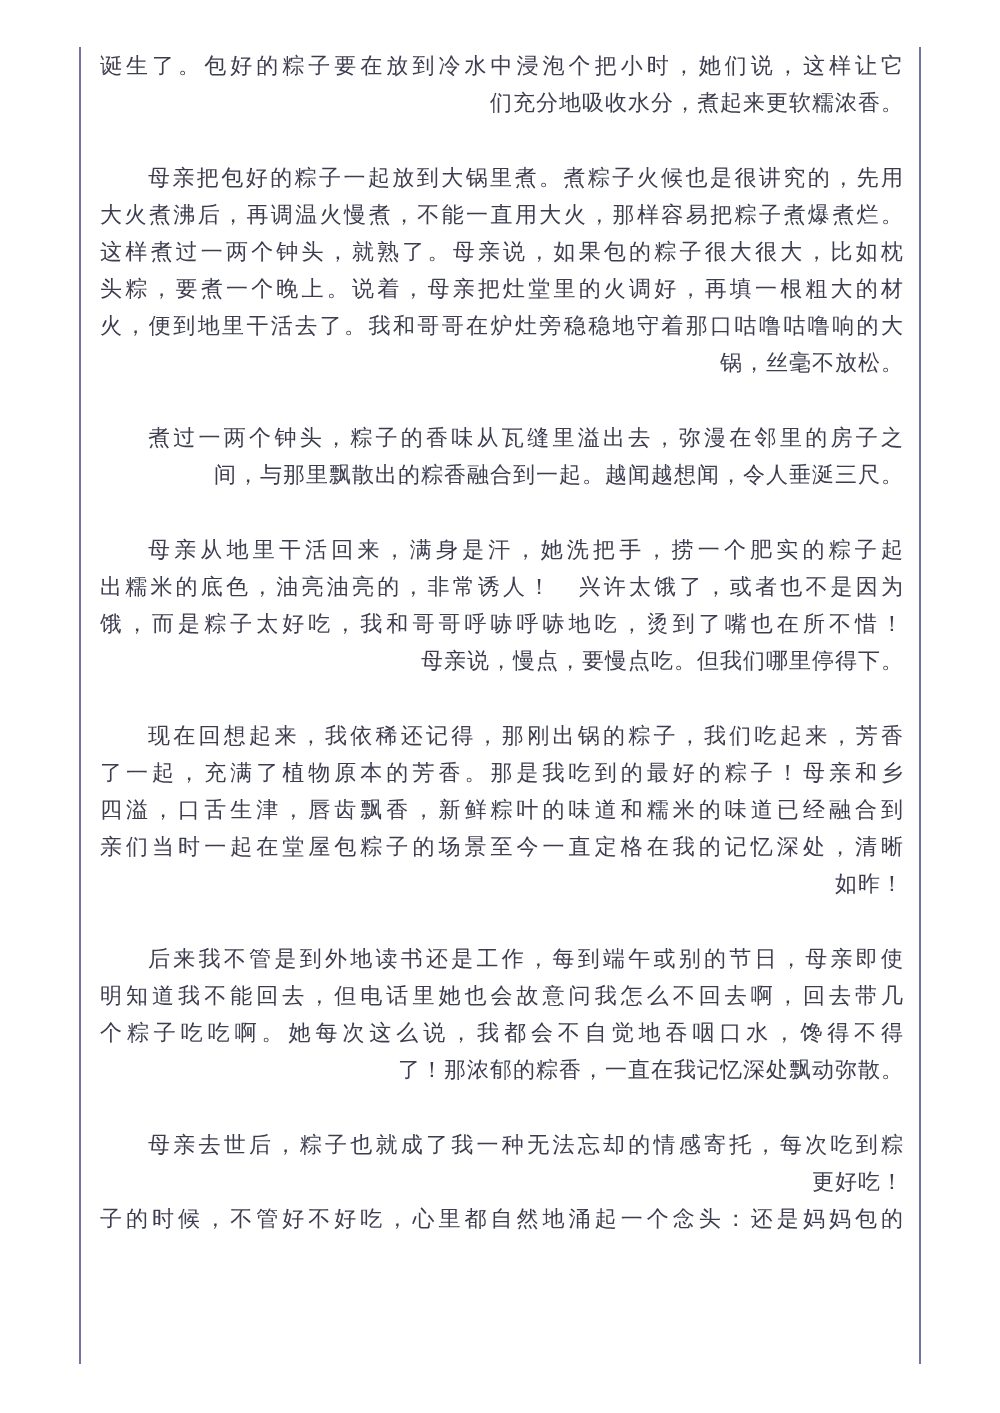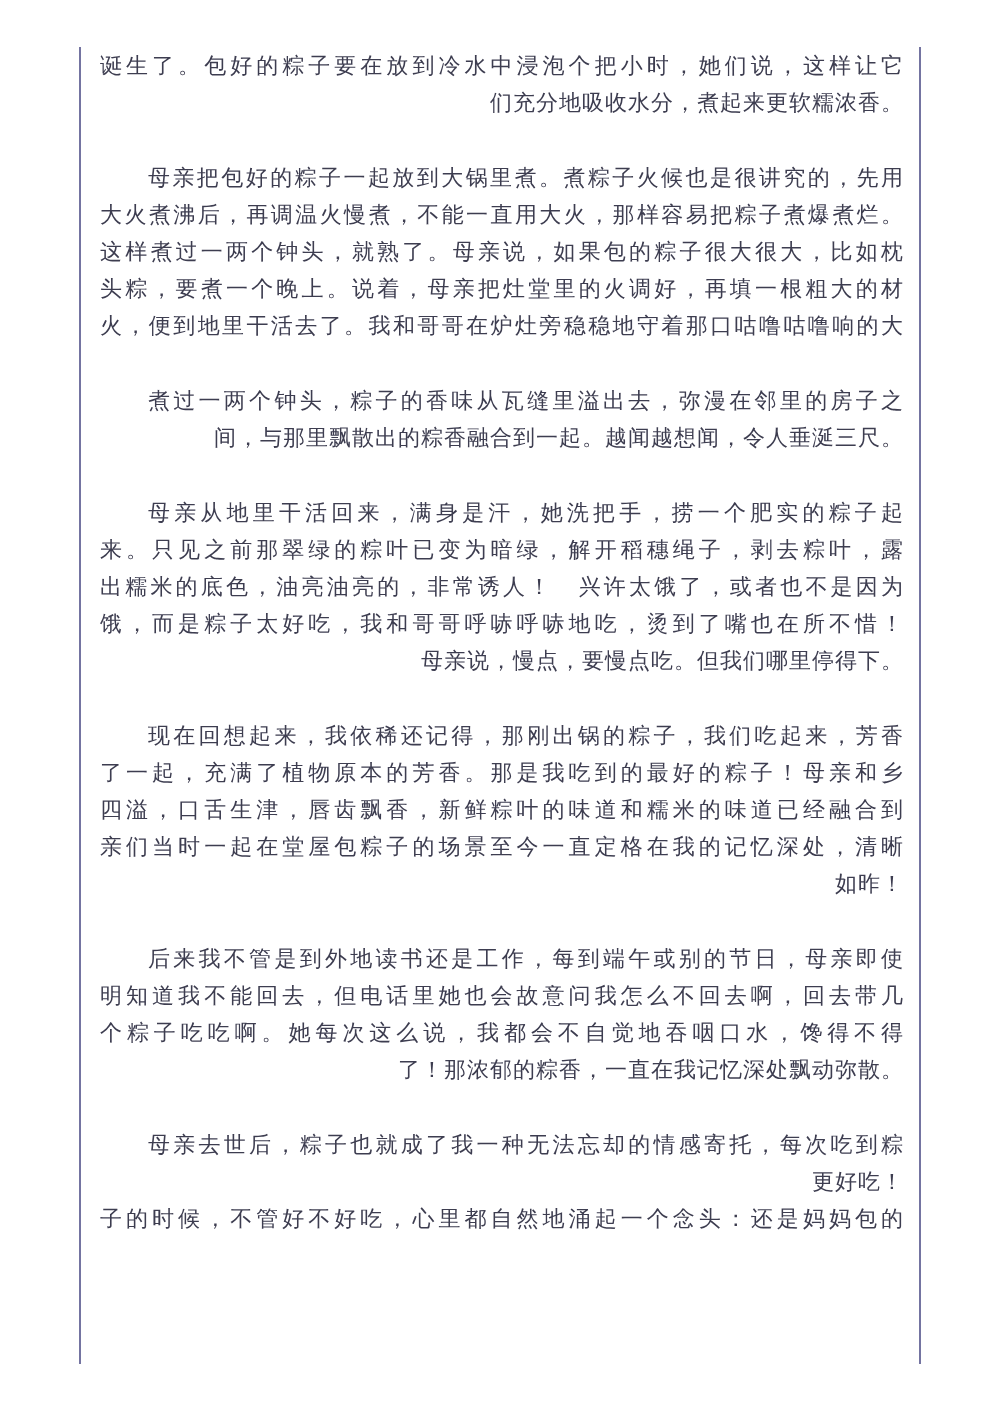--- a/index.html
+++ b/index.html
@@ -70,28 +70,28 @@
       <div class="para">
         <div class="line">诞生了。包好的粽子要在放到冷水中浸泡个把小时，她们说，这样让它</div>
         <div class="line last">们充分地吸收水分，煮起来更软糯浓香。</div>
       </div>
       <div class="para">
         <div class="line first">母亲把包好的粽子一起放到大锅里煮。煮粽子火候也是很讲究的，先用</div>
         <div class="line">大火煮沸后，再调温火慢煮，不能一直用大火，那样容易把粽子煮爆煮烂。</div>
         <div class="line">这样煮过一两个钟头，就熟了。母亲说，如果包的粽子很大很大，比如枕</div>
         <div class="line">头粽，要煮一个晚上。说着，母亲把灶堂里的火调好，再填一根粗大的材</div>
         <div class="line">火，便到地里干活去了。我和哥哥在炉灶旁稳稳地守着那口咕噜咕噜响的大</div>
+        <div class="line last">锅，丝毫不放松。</div>
       </div>
       <div class="para">
         <div class="line first">煮过一两个钟头，粽子的香味从瓦缝里溢出去，弥漫在邻里的房子之</div>
         <div class="line last">间，与那里飘散出的粽香融合到一起。越闻越想闻，令人垂涎三尺。</div>
       </div>
       <div class="para">
         <div class="line first">母亲从地里干活回来，满身是汗，她洗把手，捞一个肥实的粽子起</div>
-        <div class="line">来。只见之前那翠绿的粽叶已变为暗绿，解开稻穗绳子，剥去粽叶，露</div>
         <div class="line">出糯米的底色，油亮油亮的，非常诱人！　兴许太饿了，或者也不是因为</div>
         <div class="line">饿，而是粽子太好吃，我和哥哥呼哧呼哧地吃，烫到了嘴也在所不惜！</div>
         <div class="line last">母亲说，慢点，要慢点吃。但我们哪里停得下。</div>
       </div>
       <div class="para">
         <div class="line first">现在回想起来，我依稀还记得，那刚出锅的粽子，我们吃起来，芳香</div>
         <div class="line">了一起，充满了植物原本的芳香。那是我吃到的最好的粽子！母亲和乡</div>
         <div class="line">四溢，口舌生津，唇齿飘香，新鲜粽叶的味道和糯米的味道已经融合到</div>
         <div class="line">亲们当时一起在堂屋包粽子的场景至今一直定格在我的记忆深处，清晰</div>
         <div class="line last">如昨！</div>

